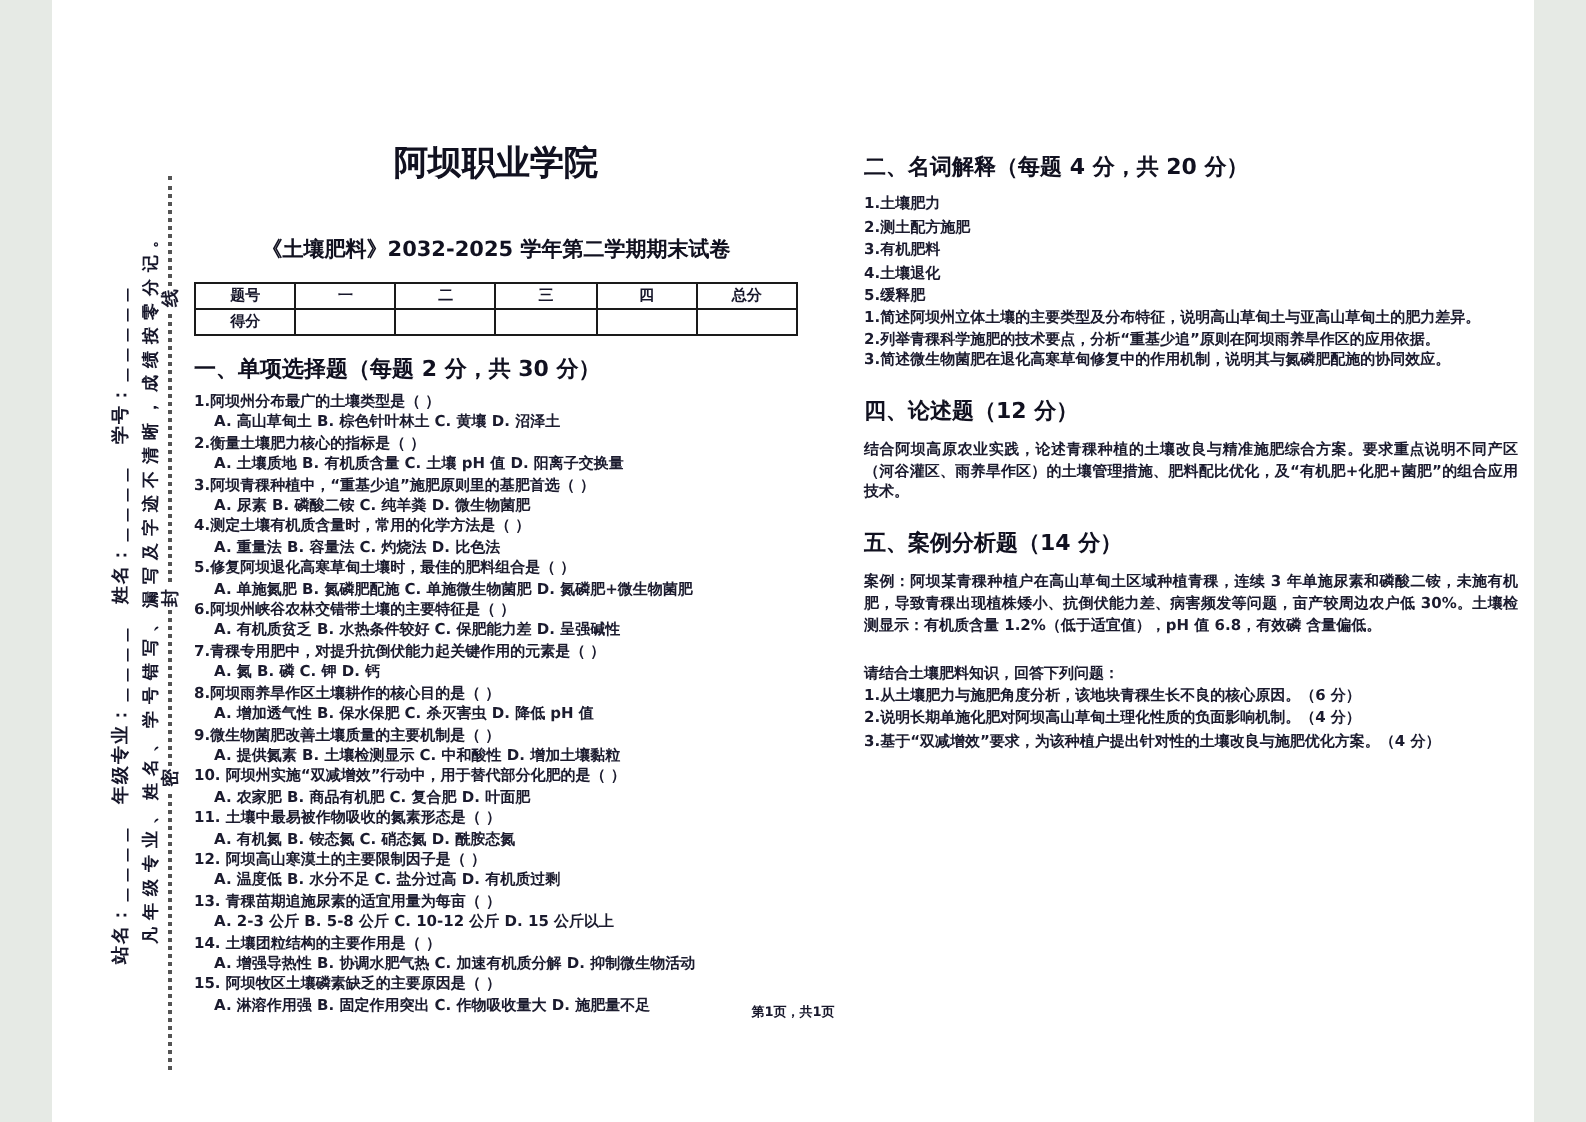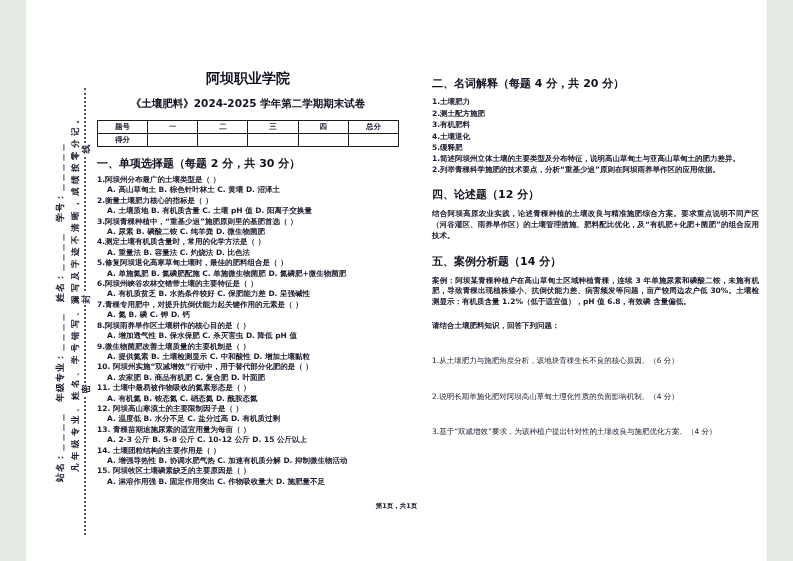--- a/index.html
+++ b/index.html
@@ -38,22 +38,22 @@
     left:-6px;width:12px;text-align:center;line-height:12px;
   }
   .seal-char.c-xian{top:55px;}
   .seal-char.c-feng{top:205px;}
   .seal-char.c-mi{top:295px;}
   
   .col-left{
     position:absolute;left:71px;top:60px;width:302px;
   }
   .school-title{
-    text-align:center;font-size:14px;font-weight:bold;color:#111120;
-    margin:0 0 0 0;padding-top:10px;
+    text-align:center;font-size:17px;font-weight:bold;color:#111120;
+    margin:0 0 16px 0;padding-top:10px;
   }
   .exam-title{
     text-align:center;font-size:10.5px;font-weight:bold;color:#111120;
     margin:0;padding-top:9px;
   }
   table.score{
     border-collapse:collapse;width:100%;margin-top:9px;table-layout:fixed;
   }
   table.score td{
     border:1.2px solid #1a1a1a;height:12px;
@@ -73,21 +73,21 @@
   .col-right .sec-heading{padding:0 0 5px 0;}
   .sec-heading.mt{padding-top:12px;}
   .term-list div{font-size:7.5px;font-weight:bold;line-height:11.6px;}
   .sq-list div{
     font-size:7.5px;font-weight:bold;line-height:10.6px;
     padding-left:10px;text-indent:-10px;text-align:justify;
   }
   .para{
     font-size:7.5px;font-weight:bold;line-height:10.8px;text-align:justify;margin:2px 0 0 0;
   }
-  .case-q div{font-size:7.5px;font-weight:normal;line-height:11.6px;padding-left:10px;text-indent:-10px;margin-top:24px;}
+  .case-q div{font-size:7.5px;font-weight:bold;line-height:11.6px;padding-left:10px;text-indent:-10px;}
   .prompt-line{font-size:7.5px;font-weight:bold;line-height:11px;margin-top:12px;}
   
   .footer{
     position:absolute;left:0;top:502px;width:100%;
     text-align:center;font-size:6.5px;font-weight:bold;color:#16162a;
   }
 </style>
 </head>
 <body>
 
@@ -96,21 +96,21 @@
   <div class="rot fields-line">站名：＿＿＿＿　年级专业：＿＿＿＿　姓名：＿＿＿＿　学号：＿＿＿＿＿</div>
   <div class="rot warning-line">凡年级专业、姓名、学号错写、漏写及字迹不清晰，成绩按零分记。</div>
   <div class="seal-dotted">
     <span class="seal-char c-xian">线</span>
     <span class="seal-char c-feng">封</span>
     <span class="seal-char c-mi">密</span>
   </div>
 
   <div class="col-left">
     <div class="school-title">阿坝职业学院</div>
-    <div class="exam-title">《土壤肥料》2024-2025 学年第二学期期末试卷</div>
+    <div class="exam-title">《土壤肥料》2032-2025 学年第二学期期末试卷</div>
 
     <table class="score">
       <tbody>
           <tr>
         <td>题号</td>
         <td>一</td>
         <td>二</td>
         <td>三</td>
         <td>四</td>
         <td>总分</td>
@@ -168,20 +168,21 @@
       <div>1.土壤肥力</div>
       <div>2.测土配方施肥</div>
       <div>3.有机肥料</div>
       <div>4.土壤退化</div>
       <div>5.缓释肥</div>
     </div>
 
     <div class="sq-list">
       <div>1.简述阿坝州立体土壤的主要类型及分布特征，说明高山草甸土与亚高山草甸土的肥力差异。</div>
       <div>2.列举青稞科学施肥的技术要点，分析“重基少追”原则在阿坝雨养旱作区的应用依据。</div>
+      <div>3.简述微生物菌肥在退化高寒草甸修复中的作用机制，说明其与氮磷肥配施的协同效应。</div>
     </div>
 
     <div class="sec-heading mt">四、论述题（12 分）</div>
     <p class="para">结合阿坝高原农业实践，论述青稞种植的土壤改良与精准施肥综合方案。要求重点说明不同产区（河谷灌区、雨养旱作区）的土壤管理措施、肥料配比优化，及“有机肥+化肥+菌肥”的组合应用技术。</p>
 
     <div class="sec-heading mt">五、案例分析题（14 分）</div>
     <p class="para">案例：阿坝某青稞种植户在高山草甸土区域种植青稞，连续 3 年单施尿素和磷酸二铵，未施有机肥，导致青稞出现植株矮小、抗倒伏能力差、病害频发等问题，亩产较周边农户低 30%。土壤检测显示：有机质含量 1.2%（低于适宜值），pH 值 6.8，有效磷 含量偏低。</p>
     <div class="prompt-line">请结合土壤肥料知识，回答下列问题：</div>
     <div class="case-q">
       <div>1.从土壤肥力与施肥角度分析，该地块青稞生长不良的核心原因。（6 分）</div>

